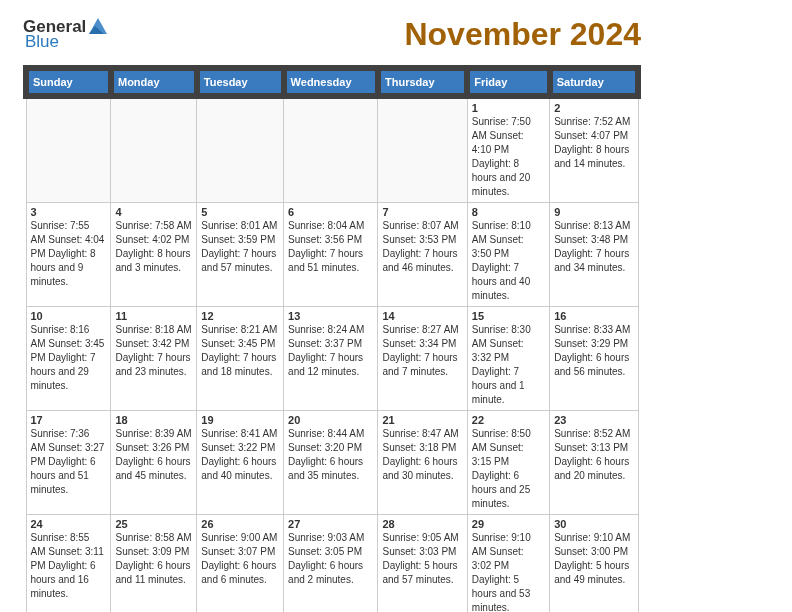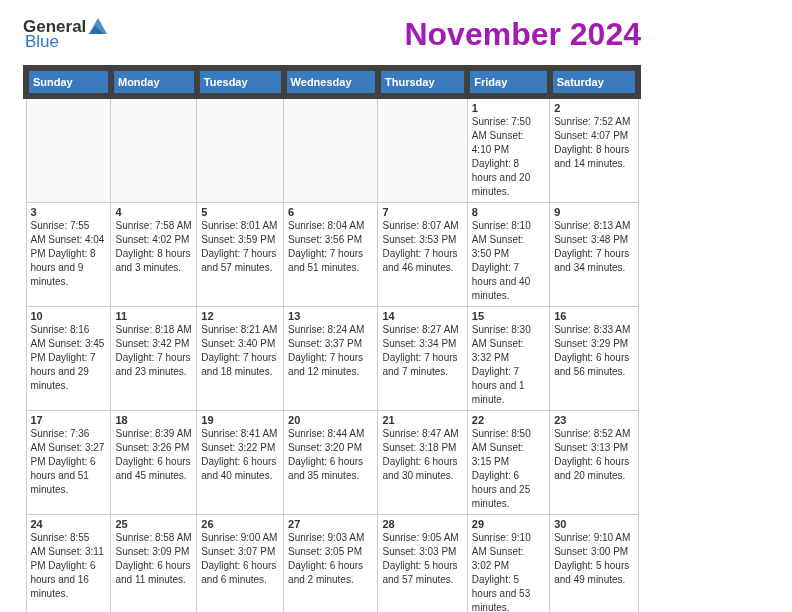--- a/index.html
+++ b/index.html
@@ -5,21 +5,21 @@
     * { box-sizing: border-box; margin: 0; padding: 0; }
     body { font-family: Arial, sans-serif; background: #fff; width: 792px; height: 612px; overflow: hidden; }
     
     .page { width: 664px; min-height: 612px; padding: 16px 23px; }
     
     .header { display: flex; justify-content: space-between; align-items: flex-start; margin-bottom: 12px; }
     
     .logo { display: flex; align-items: center; }
     
     .title-block { text-align: right; }
-    .month-year { font-size: 32px; font-weight: bold; color: #a21caf; }
+    .month-year { font-size: 32px; font-weight: bold; color: #a16207; }
     .location { font-size: 14px; color: #555; }
     
     .calendar { width: 100%; border-collapse: collapse; }
     
     .calendar th {
       background: #3a7abf;
       color: #fff;
       font-size: 11px;
       font-weight: bold;
       padding: 5px 4px;
@@ -163,21 +163,21 @@
           <td>
             <span class="day-num">11</span>
             <div class="day-info">Sunrise: 8:18 AM
 Sunset: 3:42 PM
 Daylight: 7 hours
 and 23 minutes.</div>
           </td>
           <td>
             <span class="day-num">12</span>
             <div class="day-info">Sunrise: 8:21 AM
-Sunset: 3:40 PM
+Sunset: 3:45 PM
 Daylight: 7 hours
 and 18 minutes.</div>
           </td>
           <td>
             <span class="day-num">13</span>
             <div class="day-info">Sunrise: 8:24 AM
 Sunset: 3:37 PM
 Daylight: 7 hours
 and 12 minutes.</div>
           </td>

